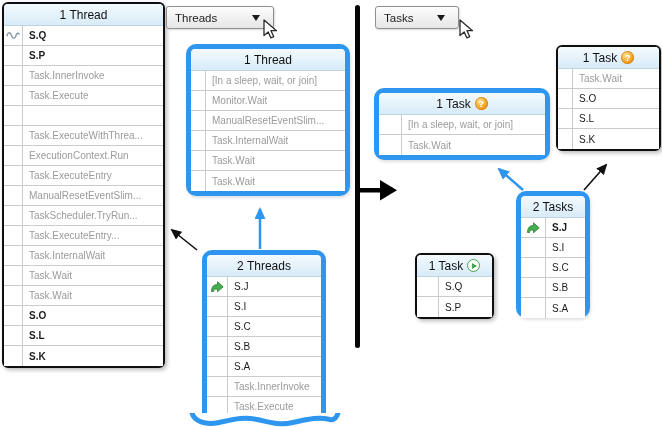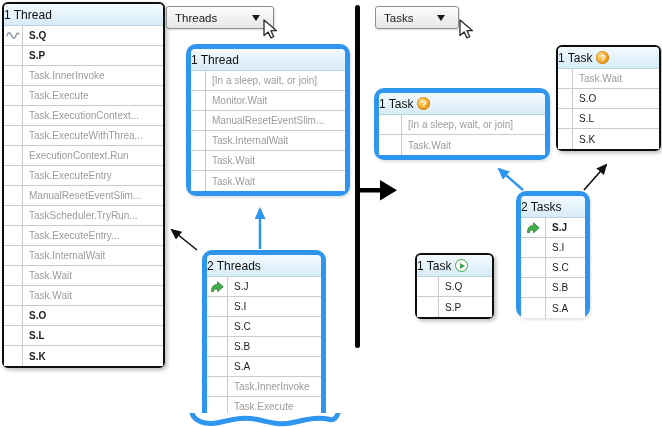--- a/index.html
+++ b/index.html
@@ -7,21 +7,21 @@
     width:662px;height:427px;position:relative;background:#ffffff;
     font-family:"Liberation Sans","DejaVu Sans",sans-serif;overflow:hidden;
     -webkit-font-smoothing:antialiased;
   }
   .stage{position:absolute;inset:0}
   .sbox{position:absolute;background:#fff;box-sizing:border-box}
   .sbox.blk{border:2px solid #0e0e0e;border-radius:6px;box-shadow:2px 2px 4px rgba(0,0,0,.28)}
   .sbox.blu{border:5px solid #2f96f0;border-radius:10px;box-shadow:1px 2px 3px rgba(0,0,0,.12)}
   .sbox.torn{border-bottom:none;border-radius:10px 10px 0 0;box-shadow:none}
   .hdr{
-    height:22px;box-sizing:border-box;display:flex;align-items:center;gap:4px;
+    height:22px;box-sizing:border-box;display:flex;align-items:center;justify-content:center;gap:4px;
     font-size:12px;color:#101010;background:linear-gradient(#f3fafe,#d7ebf8);
     border-bottom:1px solid #bed2df;
   }
   .blk .hdr{border-radius:4px 4px 0 0}
   .blu .hdr{border-radius:4px 4px 0 0}
   .row{display:flex;height:20px;box-sizing:border-box;border-bottom:1px solid #cbcbcb;align-items:center;background:#fff}
   .row:last-child{border-bottom:none}
   .torn .row:last-child{border-bottom:1px solid #cbcbcb}
   .gut{flex:0 0 var(--g,18px);align-self:stretch;border-right:1px solid #cbcbcb;display:flex;align-items:center;justify-content:center}
   .lbl{font-size:10px;padding-left:6px;color:#1b1b1b;white-space:nowrap;overflow:hidden}
@@ -74,21 +74,20 @@
     <div class="row">
         <span class="gut"></span>
         <span class="lbl muted">Task.InnerInvoke</span>
       </div>
     <div class="row">
         <span class="gut"></span>
         <span class="lbl muted">Task.Execute</span>
       </div>
     <div class="row">
         <span class="gut"></span>
-        <span class="lbl muted">Task.ExecutionContext...</span>
       </div>
     <div class="row">
         <span class="gut"></span>
         <span class="lbl muted">Task.ExecuteWithThrea...</span>
       </div>
     <div class="row">
         <span class="gut"></span>
         <span class="lbl muted">ExecutionContext.Run</span>
       </div>
     <div class="row">

